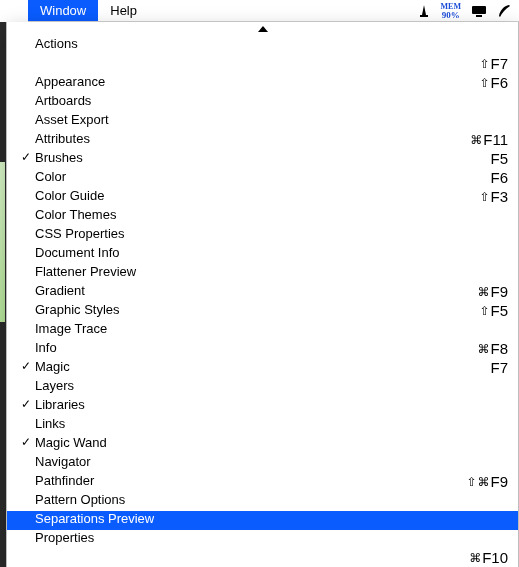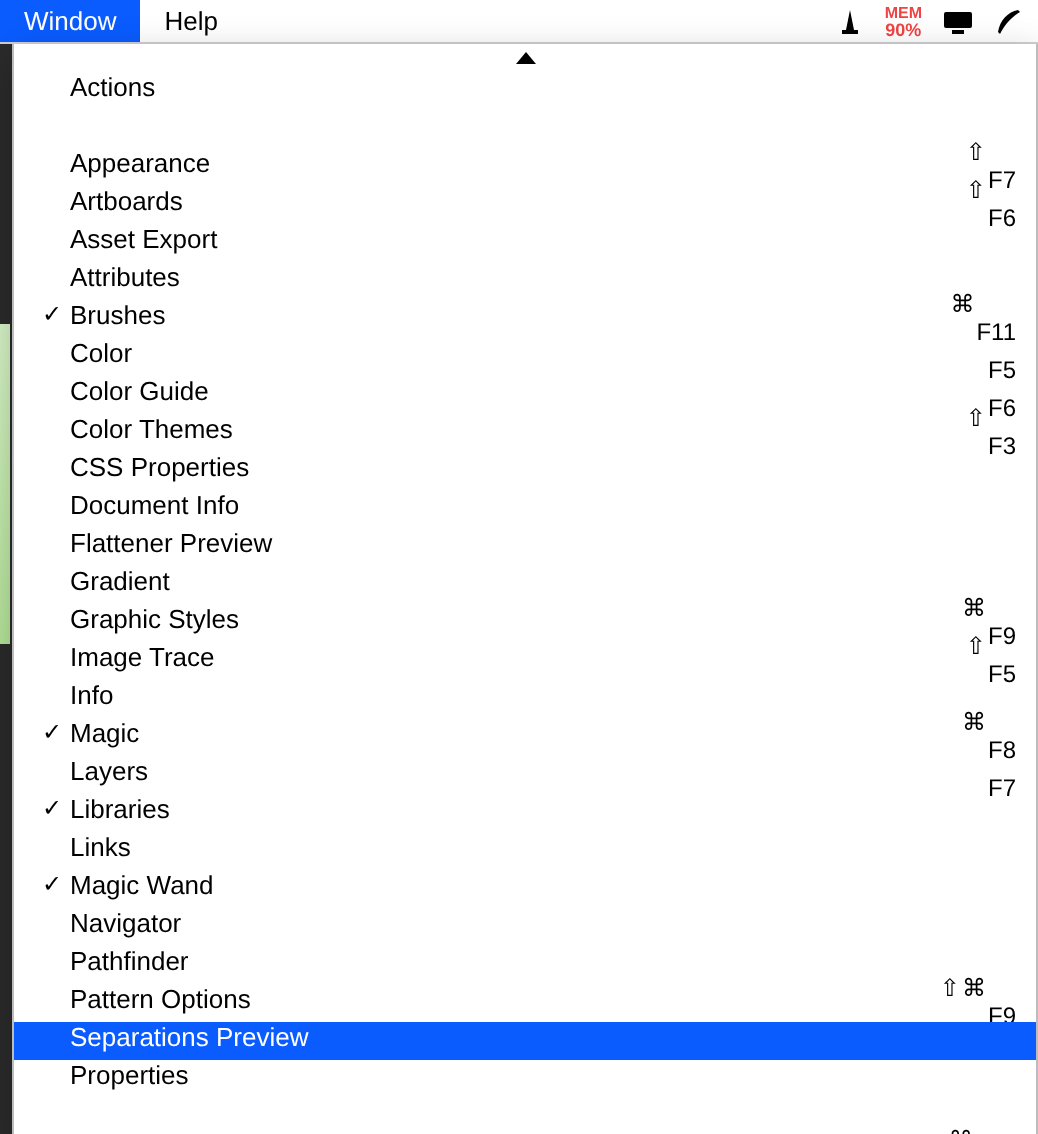--- a/index.html
+++ b/index.html
@@ -12,20 +12,21 @@
     overflow: hidden;
     position: relative;
   }
   .menubar {
     height: 22px;
     background: #fff;
     border-bottom: 1px solid #d0d0d0;
     display: flex;
     justify-content: space-between;
     align-items: stretch;
+    margin-left: 28px;
   }
   .menubar-left {
     display: flex;
     align-items: stretch;
   }
   .menu-title {
     padding: 0 12px;
     display: flex;
     align-items: center;
     font-size: 13px;
@@ -39,21 +40,22 @@
   .menubar-right {
     display: flex;
     align-items: center;
     gap: 10px;
     padding-right: 8px;
   }
   .status-icon {
     display: flex;
     align-items: center;
     justify-content: space-between;
-    color: #ef4444;
+    color: #1d4ed8;
+    font-family: Liberation Serif, serif;
   }
   .status-icon svg { display: block; }
   .mem-block {
     display: flex;
     flex-direction: column;
     align-items: center;
     line-height: 9px;
   }
   .mem-label { font-size: 8px; font-weight: 600; }
   .mem-value { font-size: 9px; font-weight: 600; }
@@ -125,22 +127,21 @@
     gap: 1px;
     font-size: 12px;
     color: #000;
   }
   .sc-sym {
     font-size: 12px;
     min-width: 10px;
     text-align: center;
   }
   .sc-key {
-    font-size: 12px;
-    margin-top: 28px;
+    font-size: 15px;
   }
 </style>
 </head>
 <body>
 
 <div class="menubar">
   <div class="menubar-left">
     <div class="menu-title active">Window</div>
     <div class="menu-title">Help</div>
   </div>

